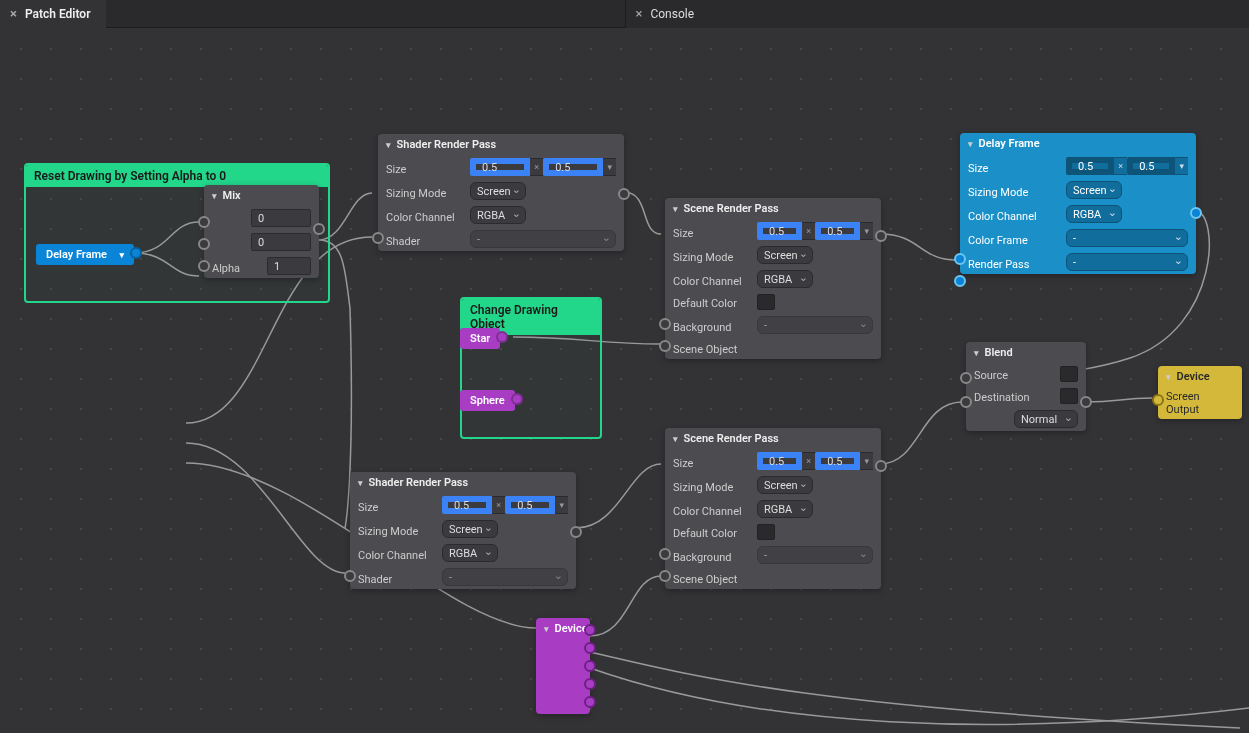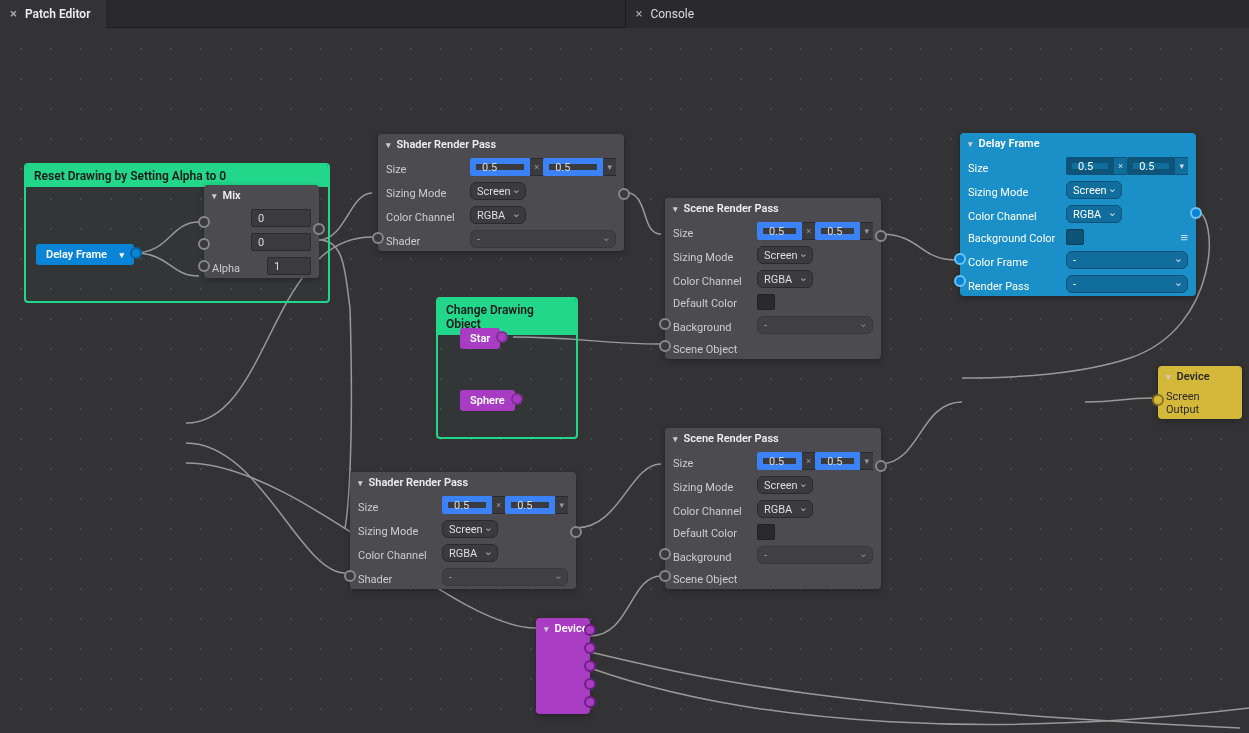--- a/index.html
+++ b/index.html
@@ -143,21 +143,21 @@
         <div class="select-box">RGBA</div>
       </div>
   <div class="row">
         <div class="port port-in" style="top:98px;"></div>
         <span class="row-label">Shader</span>
         <div class="select-box" style="flex:1;opacity:.6;">-</div>
       </div>
   <div class="port port-out" style="top:54px;"></div>
 </div>
 
-<div class="group-box" style="left:436px; top:269px; width:142px; height:142px;">
+<div class="group-box" style="left:460px; top:269px; width:142px; height:142px;">
   <div class="group-title">Change Drawing Object</div>
 </div>
 <div class="pill pill-purple" style="position:absolute; left:460px; top:300px;">
   <span>Star</span>
   <div class="pill-port" style="right:-8px; top:3px; background:#a83dc4;"></div>
 </div>
 <div class="pill pill-purple" style="position:absolute; left:460px; top:362px;">
   <span>Sphere</span>
   <div class="pill-port" style="right:-8px; top:3px; background:#a83dc4;"></div>
 </div>
@@ -284,37 +284,52 @@
       </div>
   <div class="row">
         <span class="row-label row-label-wide">Sizing Mode</span>
         <div class="select-box">Screen</div>
       </div>
   <div class="row">
         <span class="row-label row-label-wide">Color Channel</span>
         <div class="select-box">RGBA</div>
       </div>
   <div class="row">
-        <span class="row-label row-label-wide">Background Color</span>
-        <div class="swatch"></div>
-        <span style="margin-left:auto;color:#cde;font-size:13px;">≡</span>
-      </div>
-  <div class="row">
         <div class="port port-in blue-port" style="top:120px;"></div>
         <span class="row-label row-label-wide">Color Frame</span>
         <div class="select-box" style="flex:1;">-</div>
       </div>
   <div class="row">
         <div class="port port-in blue-port" style="top:142px;"></div>
         <span class="row-label row-label-wide">Render Pass</span>
         <div class="select-box" style="flex:1;">-</div>
       </div>
   <div class="port port-out blue-port" style="top:74px;"></div>
 </div>
 
+<div class="node" style="left:966px; top:314px; width:120px;">
+  <div class="node-header">
+        <span class="tri"></span>
+        <span>Blend</span>
+      </div>
+  <div class="row">
+        <div class="port port-in" style="top:30px;"></div>
+        <span style="flex:1;">Source</span>
+        <div class="swatch"></div>
+      </div>
+  <div class="row">
+        <div class="port port-in" style="top:54px;"></div>
+        <span style="flex:1;">Destination</span>
+        <div class="swatch"></div>
+      </div>
+  <div class="row">
+        <div class="select-box" style="margin-left:auto;min-width:64px;">Normal</div>
+      </div>
+  <div class="port port-out" style="top:54px;"></div>
+</div>
 
 <div class="node yellow-node" style="left:1158px; top:338px; width:84px;">
   <div class="node-header">
         <span class="tri" style="color:#2a2a2a;"></span>
         <span>Device</span>
       </div>
   <div class="yellow-row"><div class="port port-in" style="top:28px;background:#d4b83a;border-color:#8a7418;"></div><span>Screen Output</span></div>
 </div>
 
 <div class="node device-purple" style="left:536px; top:590px; width:54px; height:96px;">

